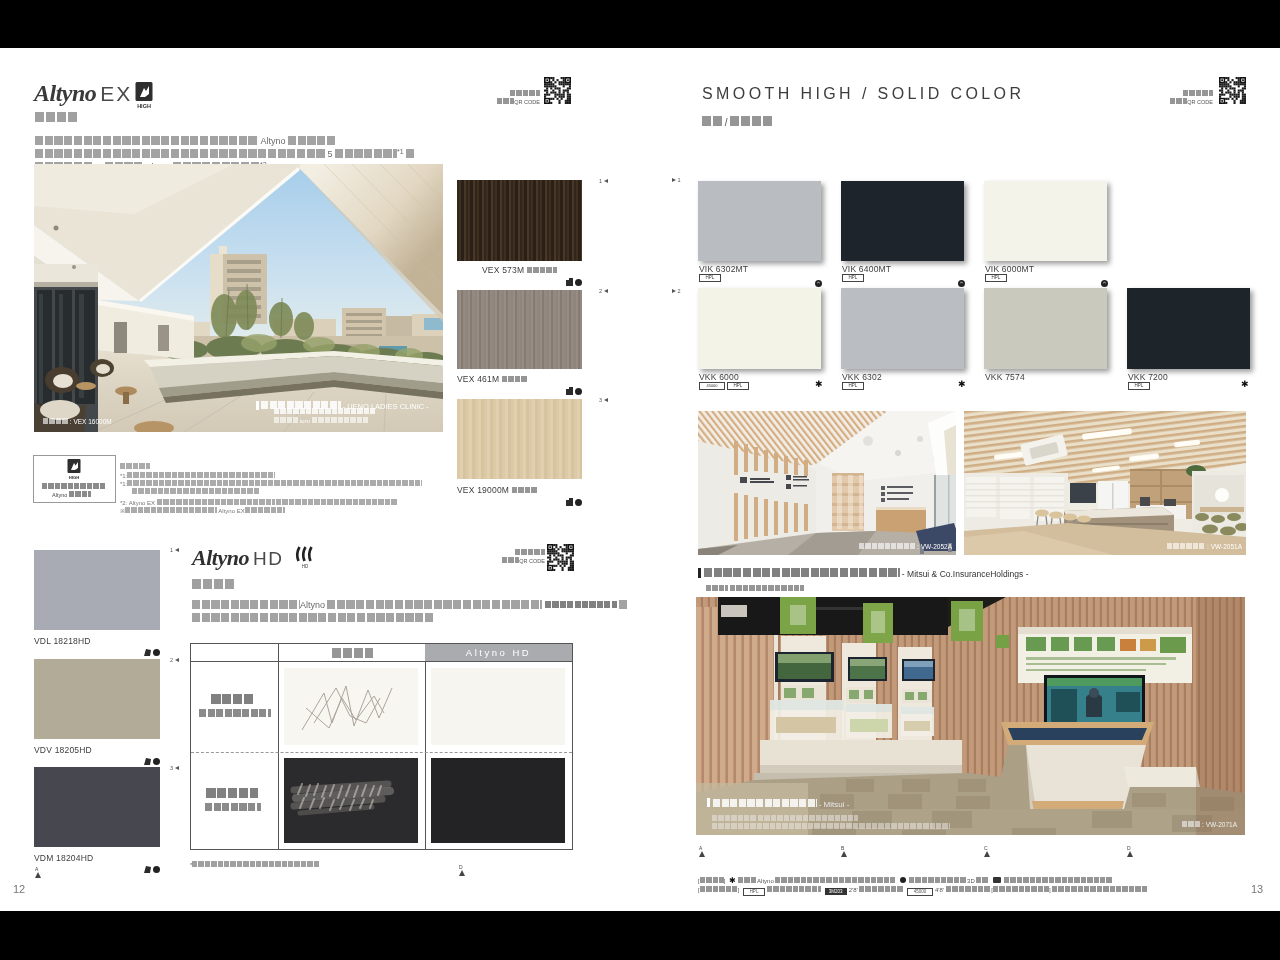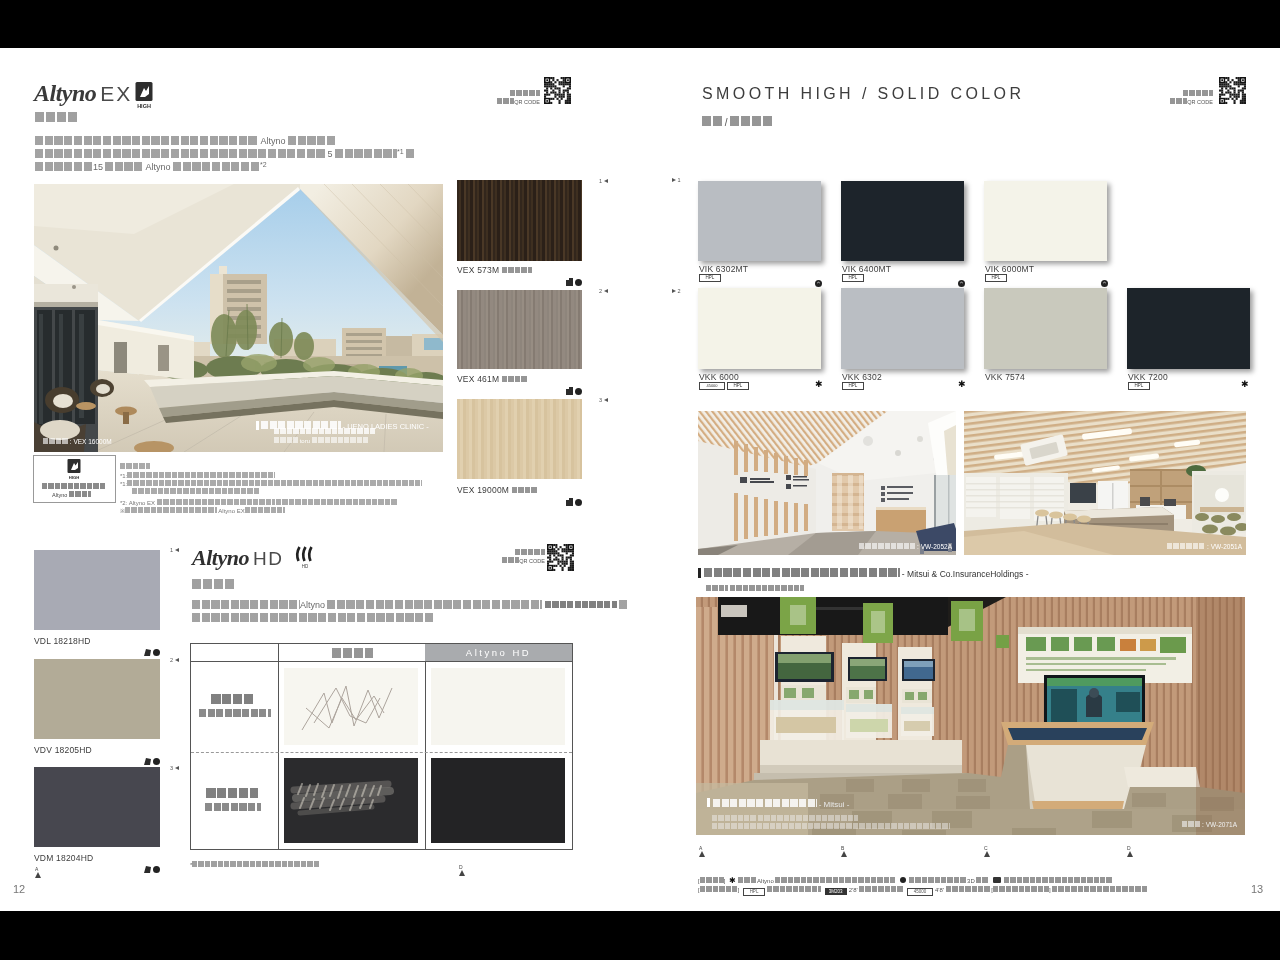--- a/index.html
+++ b/index.html
@@ -168,21 +168,21 @@
       <rect x="2.3" y="2.3" width="1.7" height="1.7" fill="#111"></rect>
       <rect x="20.8" y="0.0" width="6.2" height="6.2" fill="#111"></rect>
       <rect x="22.3" y="1.6" width="3.1" height="3.1" fill="#fff"></rect>
       <rect x="23.1" y="2.3" width="1.7" height="1.7" fill="#111"></rect>
       <rect x="0.0" y="20.8" width="6.2" height="6.2" fill="#111"></rect>
       <rect x="1.6" y="22.3" width="3.1" height="3.1" fill="#fff"></rect>
       <rect x="2.3" y="23.1" width="1.7" height="1.7" fill="#111"></rect>
     </svg>
 </div>
 
-<div class="ab" style="left:34px;top:184px;width:409px;height:347px">
+<div class="ab" style="left:34px;top:164px;width:409px;height:347px">
   <svg width="409" height="268" viewBox="0 0 409 268">
     <defs>
       <linearGradient id="sky" x1="0" y1="0" x2="0" y2="1">
         <stop offset="0" stop-color="#a5cdea"></stop>
           <stop offset="0.6" stop-color="#cde2f0"></stop>
           <stop offset="1" stop-color="#e9efe9"></stop>
       </linearGradient>
       <linearGradient id="ceilR" x1="0.15" y1="0" x2="0.85" y2="0.65">
         <stop offset="0" stop-color="#f2eee2"></stop>
           <stop offset="0.6" stop-color="#e2d7c2"></stop>
@@ -320,21 +320,21 @@
   
   <div class="ab" style="left:222px;top:231px;color:#fff;white-space:nowrap">
     <span style="display:inline-block;width:2.5px;height:9px;background:#fff;vertical-align:-1px;margin-right:2px"></span><span class="ki s8" style="width:80px;opacity:.88"></span><span style="font-size:7.5px;"> - UENO LADIES CLINIC -</span>
   </div>
   <div class="ck s6 ab" style="left:240px;top:244px;width:102px;color:#fff;opacity:.8"></div>
   <div class="ab" style="left:240px;top:253px;color:#fff;white-space:nowrap;font-size:6px"><span class="ki s6" style="width:24px;color:#fff"></span><span> toru </span><span class="ki s6" style="width:56px"></span></div>
   <div class="ab" style="left:9px;top:254px;color:#fff;white-space:nowrap;font-size:6.5px"><span class="ki s6" style="width:25px"></span><span> : VEX 16000M</span></div>
 </div>
 
 <div class="ab" style="left:457px;top:180px;width:125px;height:81px;background:repeating-linear-gradient(90deg,#32261c 0 2px,#3e2f20 2px 4px,#2b2018 4px 7px,#4a3826 7px 9px)"></div>
-<div class="ab lab" style="left:457px;top:265px">VEX 573M <span class="ki s6" style="width:30px;color:#555"></span></div>
+<div class="ab lab" style="left:482px;top:265px">VEX 573M <span class="ki s6" style="width:30px;color:#555"></span></div>
 <div class="ab" style="left:565px;top:273px"><svg width="17" height="10" viewBox="0 0 17 10">
       <path d="M1 9 L1 3 L4 3 L4 1 L8 1 L8 9 Z" fill="#2b2b2b"></path>
       <circle cx="13.5" cy="5.5" r="3.5" fill="#222"></circle>
     </svg></div>
 
 <div class="ab" style="left:457px;top:290px;width:125px;height:79px;background:repeating-linear-gradient(90deg,#8e857c 0 2px,#978d83 2px 4px,#857b72 4px 6px,#938980 6px 9px)"></div>
 <div class="ab lab" style="left:457px;top:374px">VEX 461M <span class="ki s6" style="width:26px;color:#555"></span></div>
 <div class="ab" style="left:565px;top:382px"><svg width="17" height="10" viewBox="0 0 17 10">
       <path d="M1 9 L1 3 L4 3 L4 1 L8 1 L8 9 Z" fill="#2b2b2b"></path>
       <circle cx="13.5" cy="5.5" r="3.5" fill="#222"></circle>

